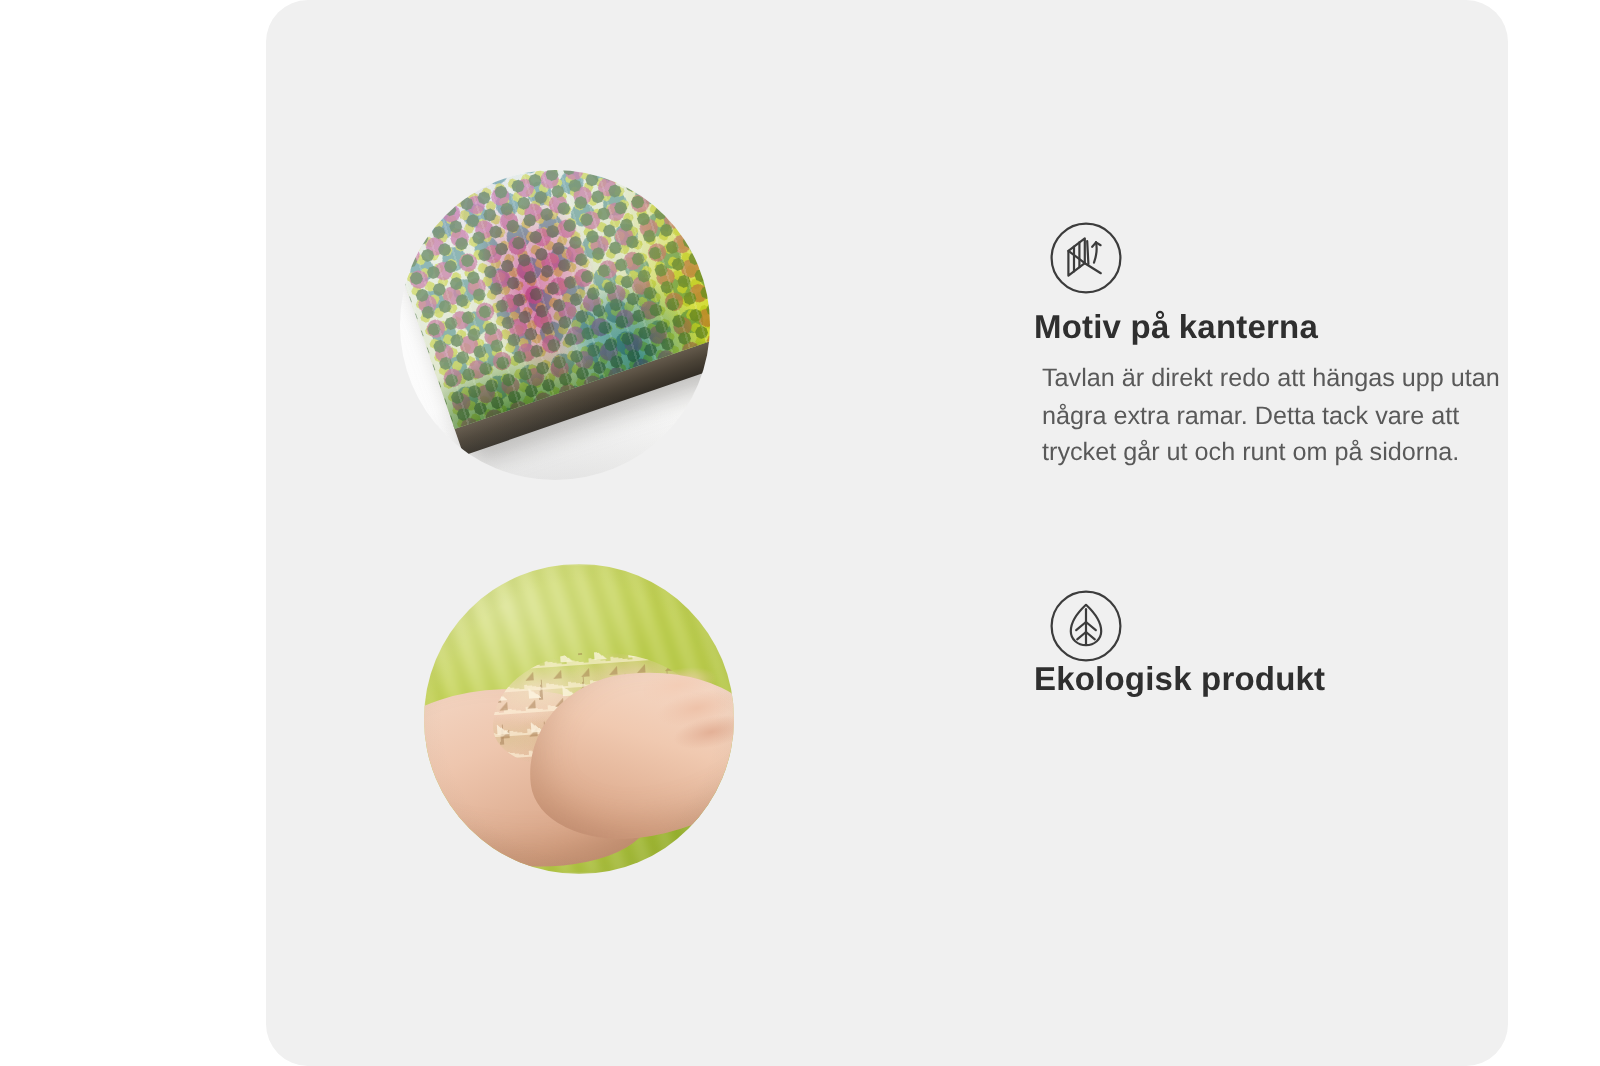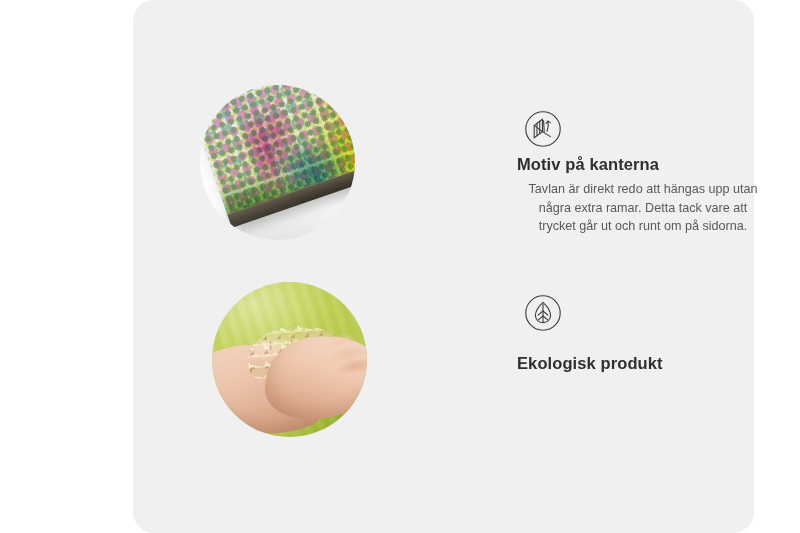--- a/index.html
+++ b/index.html
@@ -231,34 +231,33 @@
   .icon-circle.two { left: 388px; top: 36px; }
   .icon-circle svg { display: block; }
 
   
   .txt {
     position: absolute;
     left: 384px;
     width: 252px;
   }
   .txt.one { top: 95px; }
-  .txt.two { top: 99px; }
+  .txt.two { top: 76px; }
   .f-title {
     margin: 0 0 6px 0;
     font-size: 16.5px;
     font-weight: 600;
     color: #2f2f2f;
     letter-spacing: .1px;
   }
   .f-body {
     margin: 4px;
     font-size: 12.6px;
     line-height: 1.47;
     color: #595959;
-    text-align: center;
   }
 </style>
 </head>
 <body>
 
 <div id="stage">
 
   <div id="panel">
 
     <div class="feature one">

